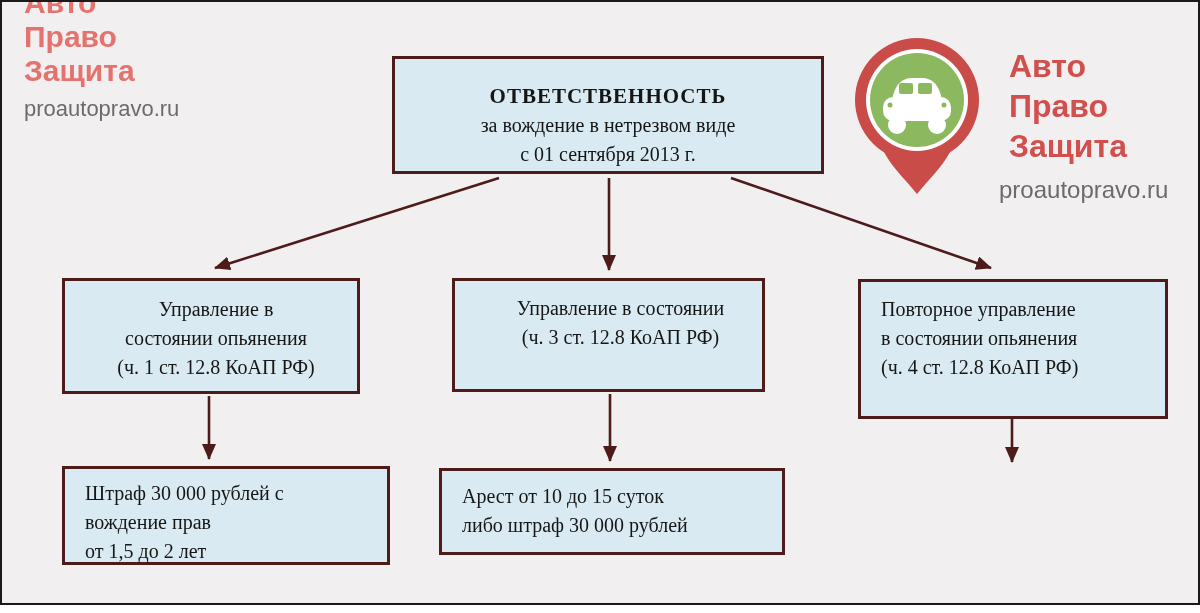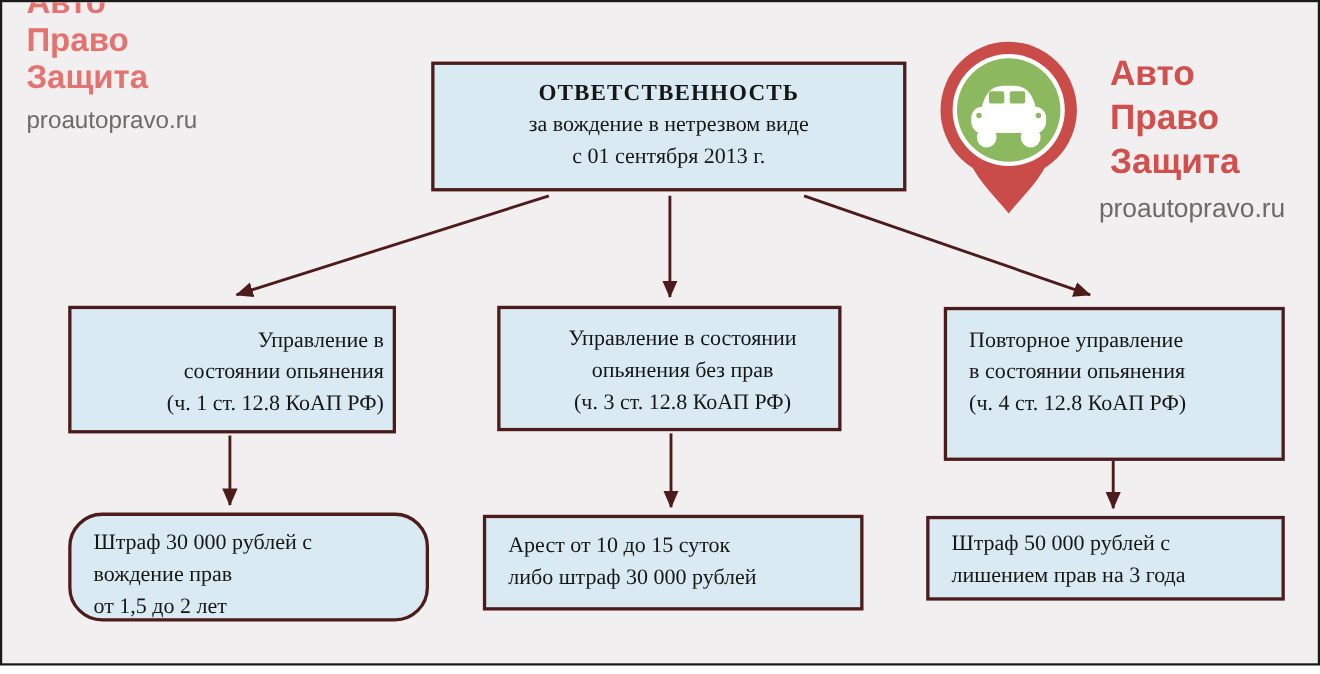--- a/index.html
+++ b/index.html
@@ -71,33 +71,33 @@
     background: var(--box-fill, #d9eaf2);
     border: 3px solid var(--box-border, #4e1b1b);
     color: var(--ink, #161616);
     font-size: 20px;
     line-height: 29px;
   }
   .root-box {
     left: 390px; top: 54px;
     width: 432px; height: 118px;
     text-align: center;
-    padding-top: 10px;
+    padding-top: 22px;
   }
   .root-title {
     font-weight: bold;
     font-size: 21px;
     letter-spacing: 1px;
     line-height: 30px;
   }
-  .offense-1 { left: 60px;  top: 276px; width: 298px; height: 116px; text-align: right;  padding: 14px 8px 0 18px; }
+  .offense-1 { left: 60px;  top: 276px; width: 298px; height: 116px; text-align: center;  padding: 14px 8px 0 18px; }
   .offense-2 { left: 450px; top: 276px; width: 313px; height: 114px; text-align: center; padding-top: 13px; padding-left: 24px; }
   .offense-3 { left: 856px; top: 277px; width: 310px; height: 140px; text-align: left;  padding: 13px 8px 0 20px; }
 
-  .penalty-1 { left: 60px;  top: 464px; width: 328px; height: 99px; text-align: left; padding: 10px 8px 0 20px; border-radius: 31px; }
+  .penalty-1 { left: 60px;  top: 464px; width: 328px; height: 99px; text-align: left; padding: 10px 8px 0 20px; }
   .penalty-2 { left: 437px; top: 466px; width: 346px; height: 87px; text-align: left; padding: 11px 20px 0 20px; }
   .penalty-3 { left: 840px; top: 467px; width: 326px; height: 77px; text-align: left; padding: 8px 8px 0 20px; }
 
   
   .arrows {
     position: absolute;
     left: 0; top: 0;
     width: 1200px; height: 613px;
     pointer-events: none;
   }
@@ -162,37 +162,32 @@
       <div class="root-line">с 01 сентября 2013 г.</div>
     </div>
 
     <div class="box offense-1">
       <div>Управление в</div>
       <div>состоянии опьянения</div>
       <div>(ч. 1 ст. 12.8 КоАП РФ)</div>
     </div>
     <div class="box offense-2">
       <div>Управление в состоянии</div>
-      <div>опьянения без прав</div>
       <div>(ч. 3 ст. 12.8 КоАП РФ)</div>
     </div>
     <div class="box offense-3">
       <div>Повторное управление</div>
       <div>в состоянии опьянения</div>
       <div>(ч. 4 ст. 12.8 КоАП РФ)</div>
     </div>
 
     <div class="box penalty-1">
       <div>Штраф 30 000 рублей с</div>
       <div>вождение прав</div>
       <div>от 1,5 до 2 лет</div>
     </div>
     <div class="box penalty-2">
       <div>Арест от 10 до 15 суток</div>
       <div>либо штраф 30 000 рублей</div>
     </div>
-    <div class="box penalty-3">
-      <div>Штраф 50 000 рублей с</div>
-      <div>лишением прав на 3 года</div>
-    </div>
 
   </div>
 </div>
 
 </body></html>

